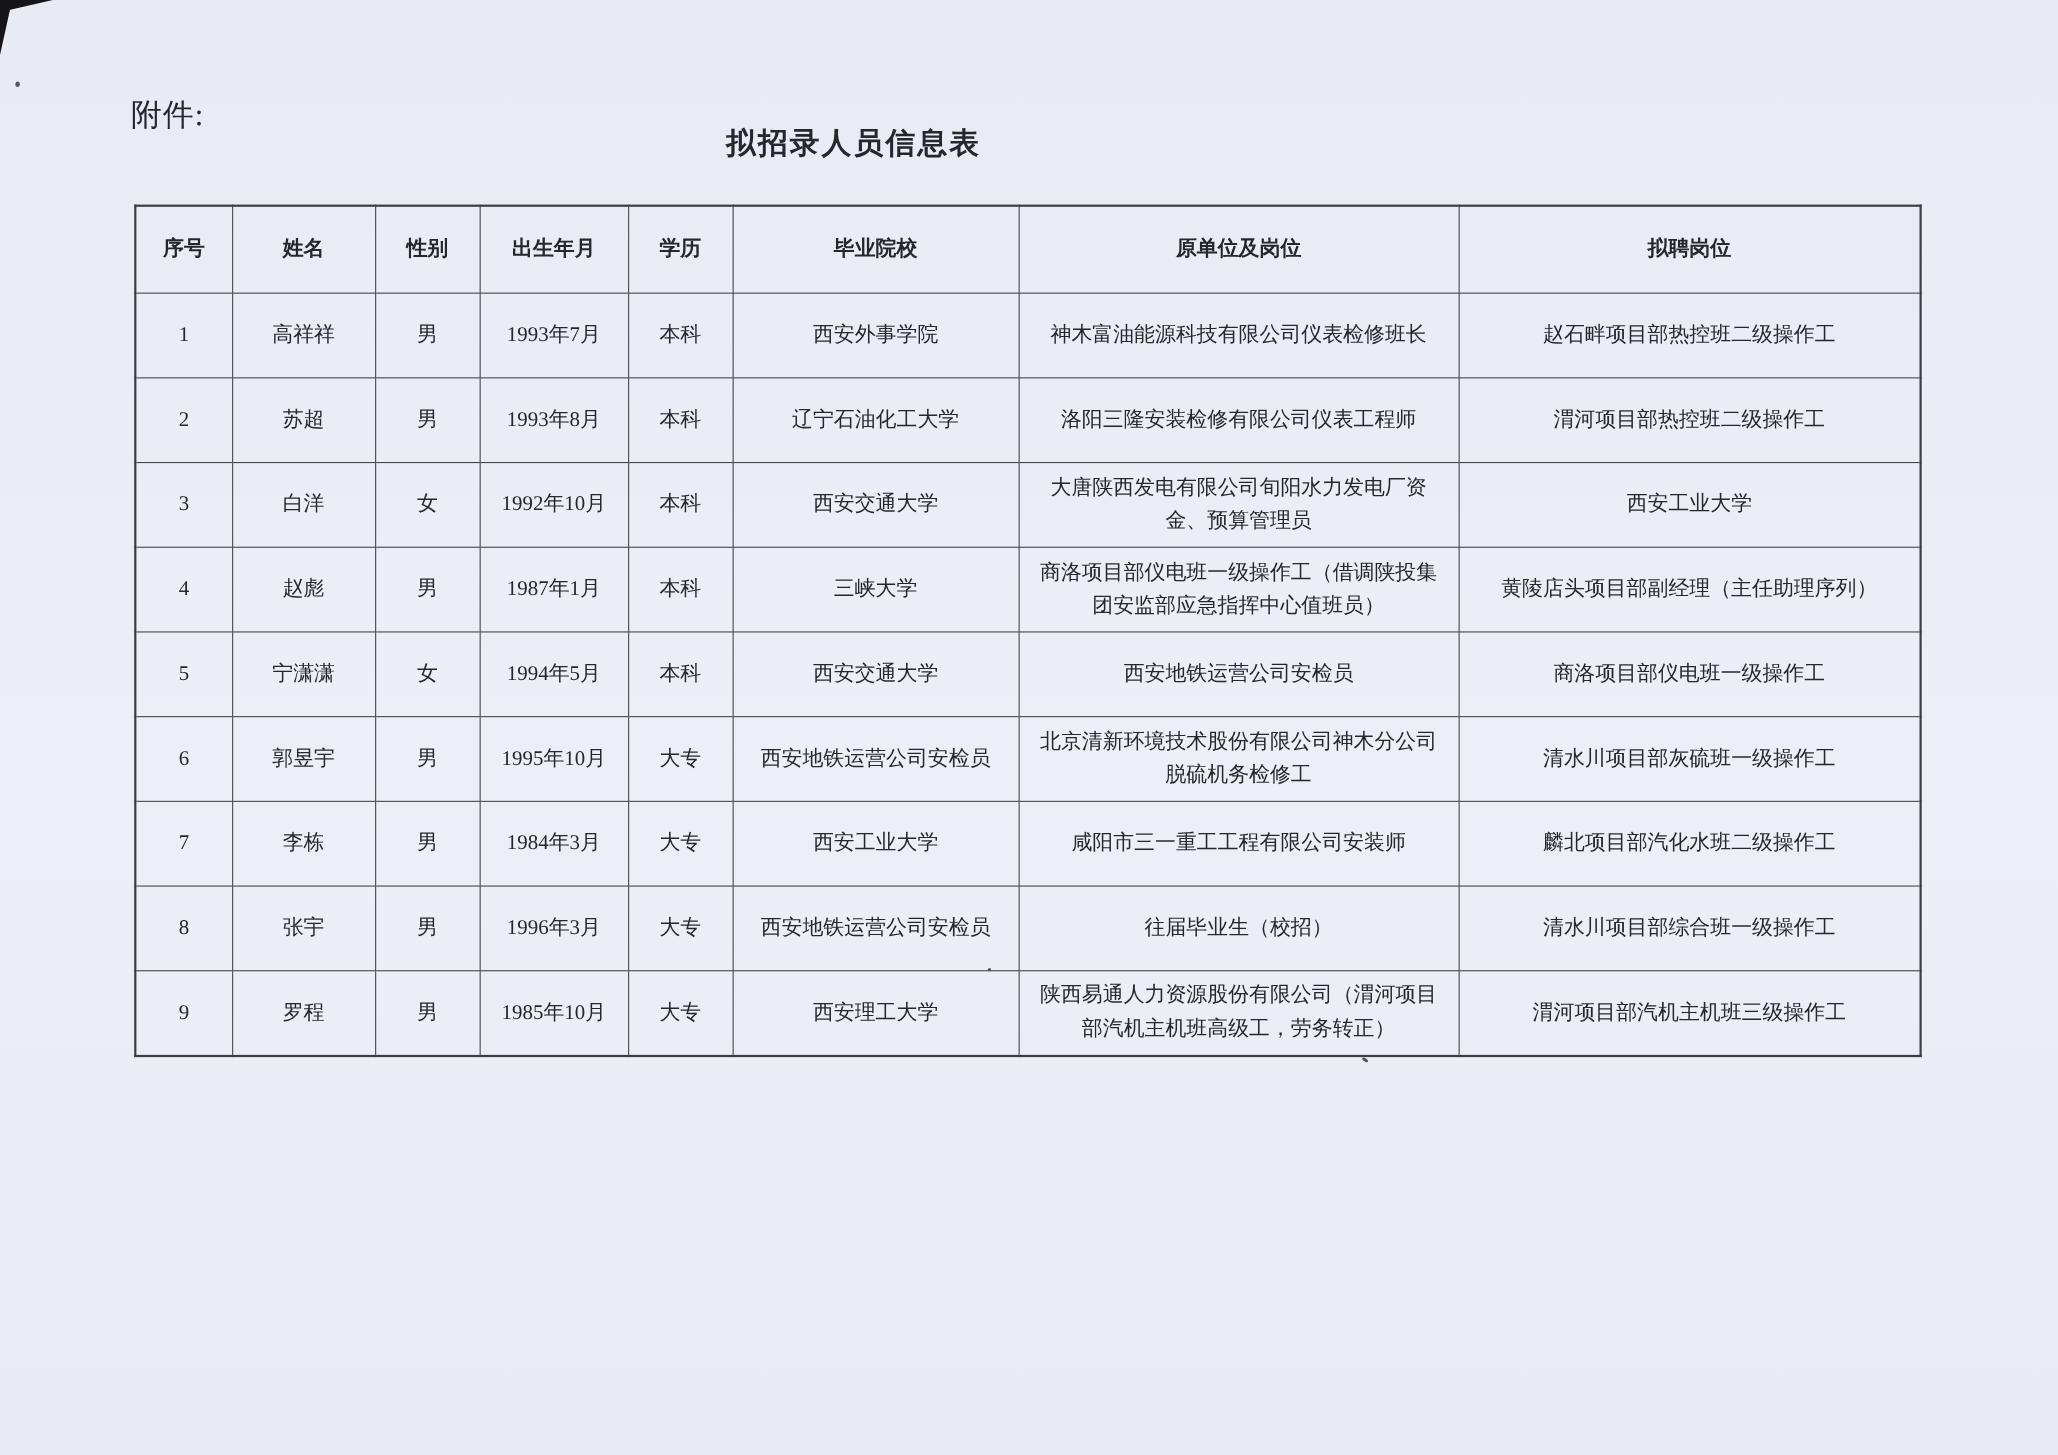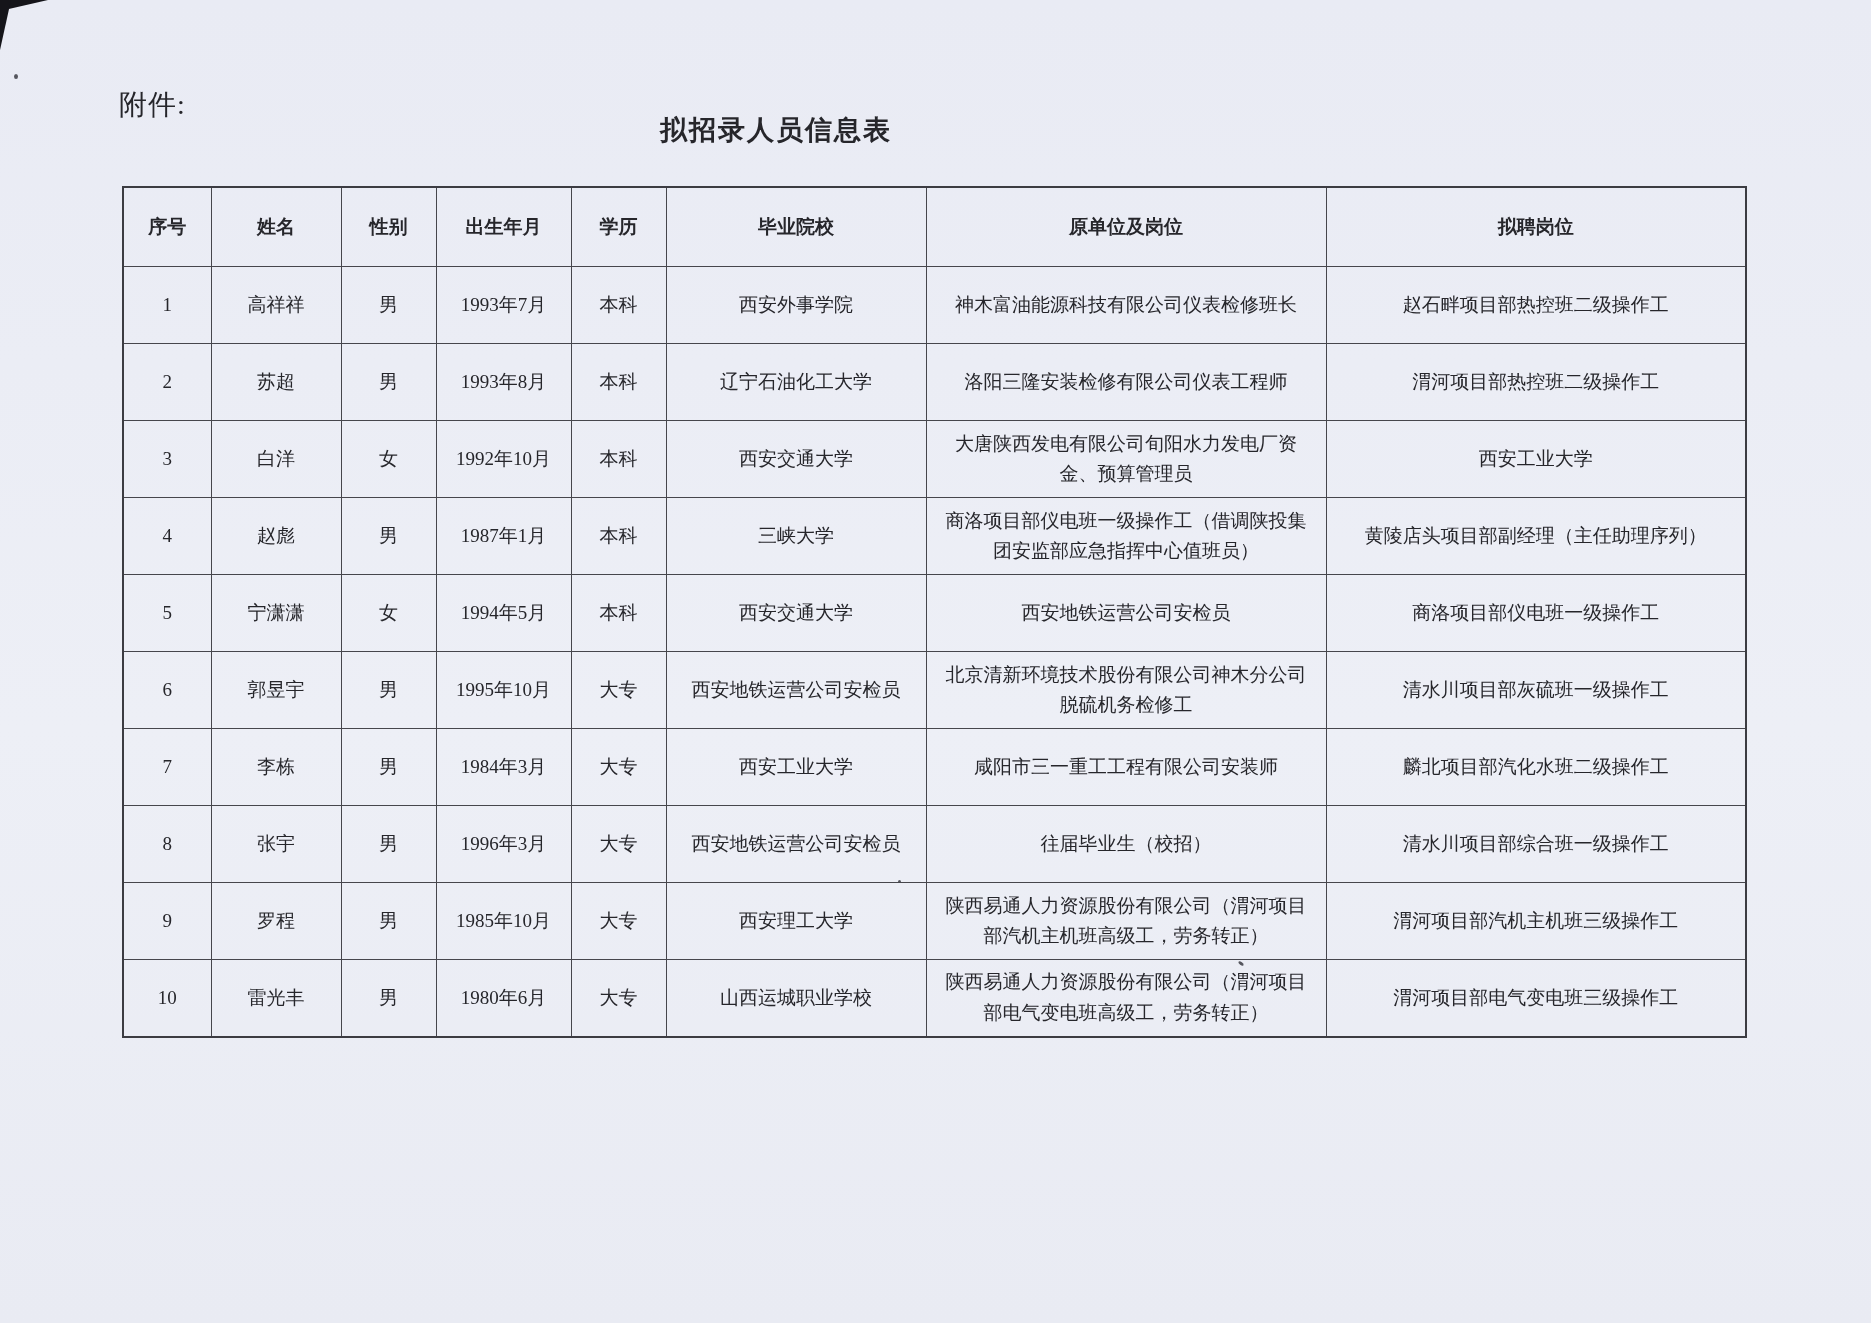--- a/index.html
+++ b/index.html
@@ -181,24 +181,14 @@
       <tr>
         <td>9</td>
         <td>罗程</td>
         <td>男</td>
         <td>1985年10月</td>
         <td>大专</td>
         <td>西安理工大学</td>
         <td>陕西易通人力资源股份有限公司（渭河项目部汽机主机班高级工，劳务转正）</td>
         <td>渭河项目部汽机主机班三级操作工</td>
       </tr>
-      <tr>
-        <td>10</td>
-        <td>雷光丰</td>
-        <td>男</td>
-        <td>1980年6月</td>
-        <td>大专</td>
-        <td>山西运城职业学校</td>
-        <td>陕西易通人力资源股份有限公司（渭河项目部电气变电班高级工，劳务转正）</td>
-        <td>渭河项目部电气变电班三级操作工</td>
-      </tr>
     </tbody>
 </table>
 
 </body></html>

